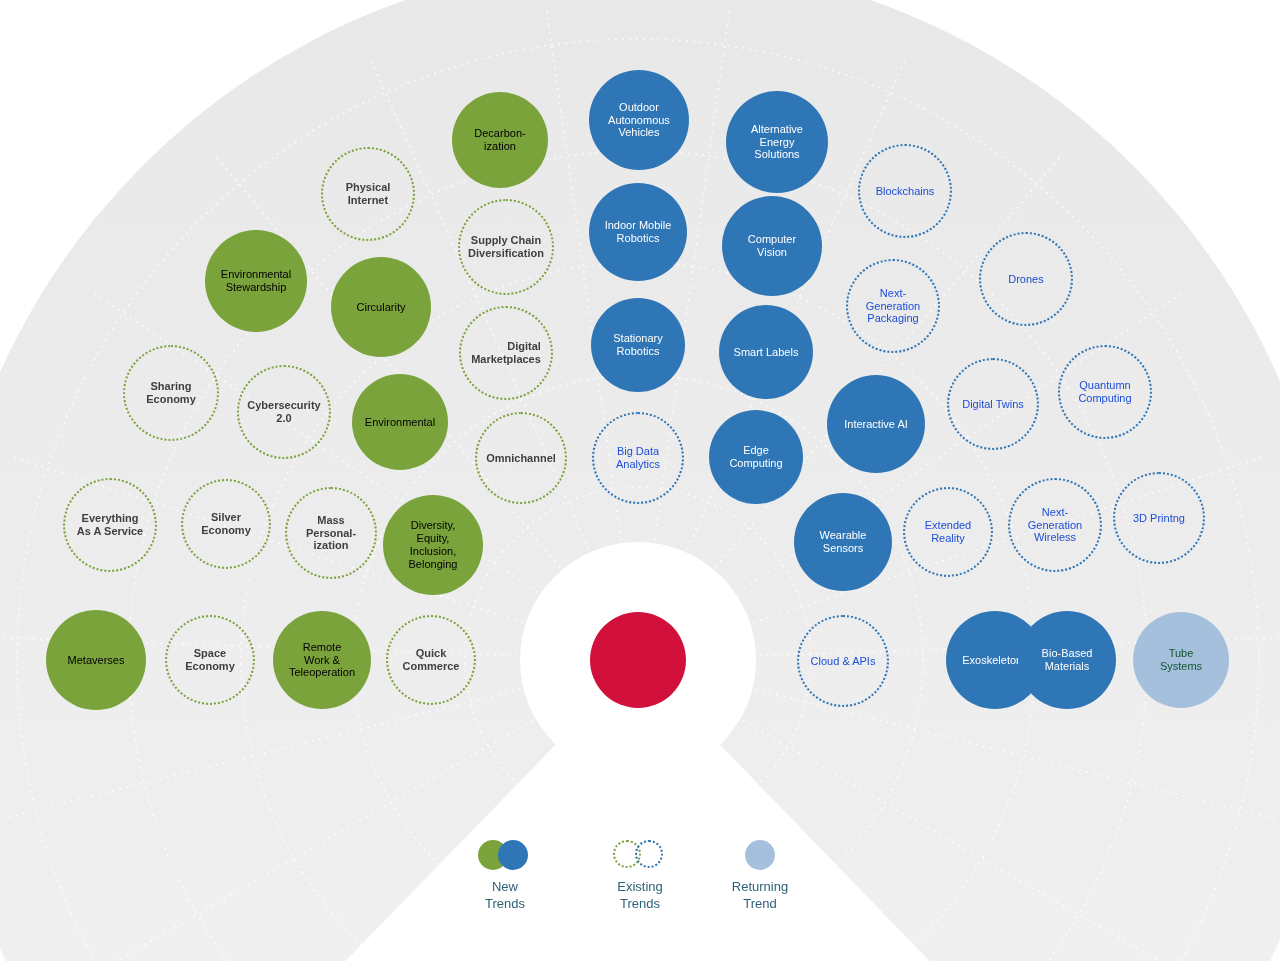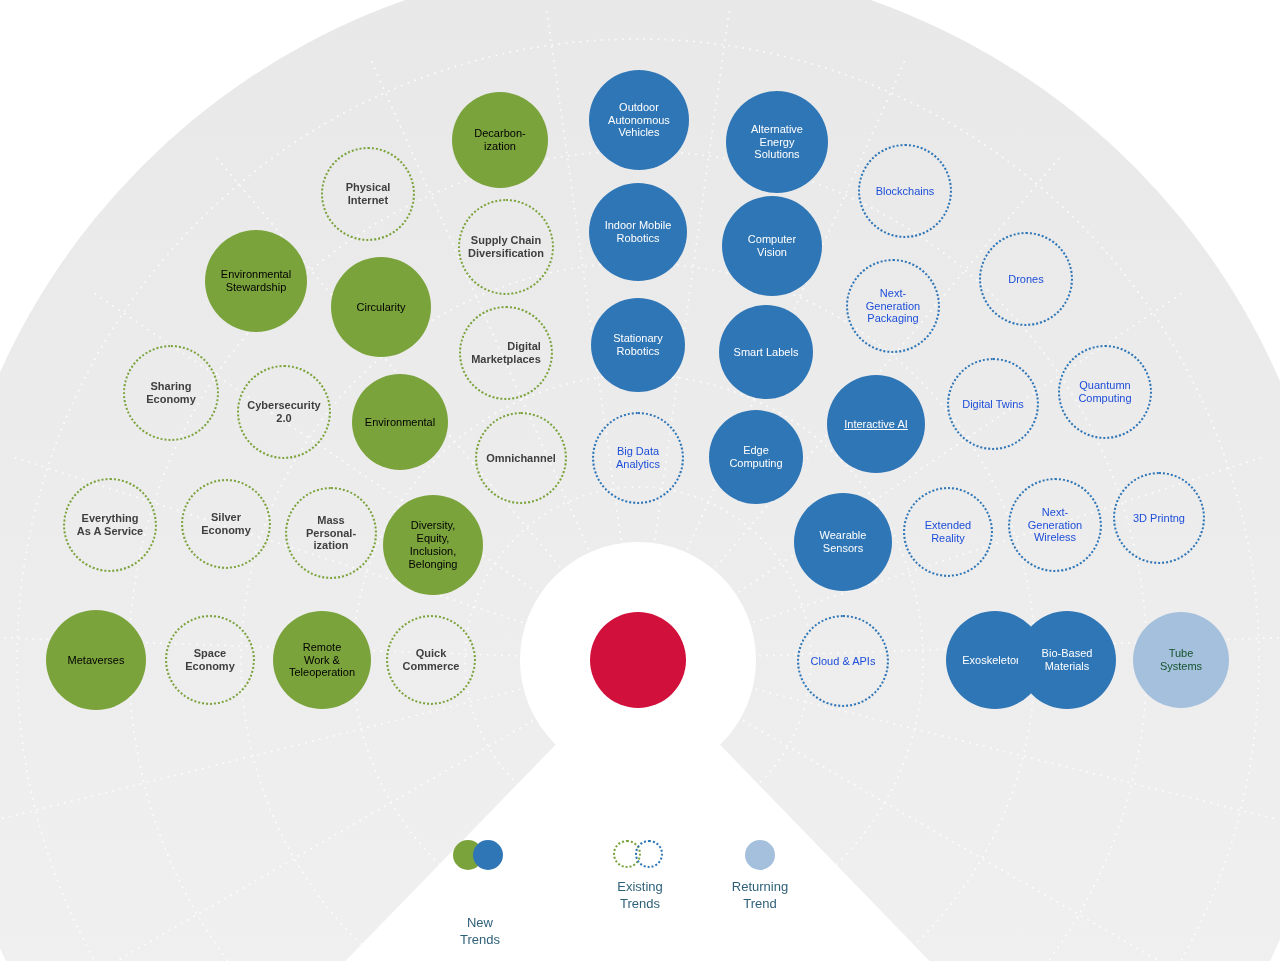--- a/index.html
+++ b/index.html
@@ -156,42 +156,42 @@
       <div class="trend new-blue" style="left: 709px; top: 410px; height: 94px; width: 94px;">Edge
 Computing</div>
       <div class="trend existing-blue" style="left: 858px; top: 144px; height: 94px; width: 94px;">Blockchains</div>
       <div class="trend existing-blue" style="left: 846px; top: 259px; height: 94px; width: 94px;">Next-
 Generation
 Packaging</div>
       <div class="trend existing-blue" style="left: 979px; top: 232px; height: 94px; width: 94px;">Drones</div>
       <div class="trend existing-blue" style="left: 947px; top: 358px; height: 92px; width: 92px;">Digital Twins</div>
       <div class="trend existing-blue" style="left: 1058px; top: 345px; height: 94px; width: 94px;">Quantumn
 Computing</div>
-      <div class="trend new-blue" style="left: 827px; top: 375px; height: 98px; width: 98px; text-decoration: underline;">Interactive AI</div>
+      <div class="trend new-blue" style="left: 827px; top: 375px; height: 98px; width: 98px;">Interactive AI</div>
       <div class="trend new-blue" style="left: 794px; top: 493px; height: 98px; width: 98px;">Wearable
 Sensors</div>
       <div class="trend existing-blue" style="left: 903px; top: 487px; height: 90px; width: 90px;">Extended
 Reality</div>
       <div class="trend existing-blue" style="left: 1008px; top: 478px; height: 94px; width: 94px;">Next-
 Generation
 Wireless</div>
       <div class="trend existing-blue" style="left: 1113px; top: 472px; height: 92px; width: 92px;">3D Printng</div>
       <div class="trend existing-blue" style="left: 797px; top: 615px; height: 92px; width: 92px;">Cloud &amp; APIs</div>
       <div class="trend new-blue" style="left: 946px; top: 611px; height: 98px; width: 98px;">Exoskeletons</div>
       <div class="trend new-blue" style="left: 1018px; top: 611px; height: 98px; width: 98px;">Bio-Based
 Materials</div>
       <div class="trend returning" style="left: 1133px; top: 612px; height: 96px; width: 96px;">Tube
 Systems</div>
     </div>
 
   <div id="hub-white"></div>
   <div id="hub-red"></div>
 
   <div id="legend">
-      <div class="legend-item" style="left: 432px; top: 838px; gap: 36px;">
+      <div class="legend-item" style="left: 457px; top: 838px;">
         <div class="legend-icons">
           <span class="lcirc" style="left: 0px; background: rgb(123, 163, 60);"></span>
           <span class="lcirc" style="left: 20px; background: rgb(47, 118, 182);"></span>
         </div>
         <div class="legend-label">New
 Trends</div>
       </div>
       <div class="legend-item" style="left: 592px; top: 838px;">
         <div class="legend-icons">
           <span class="lcirc dotted" style="left: 0px; border: 2px dotted rgb(123, 163, 60);"></span>

